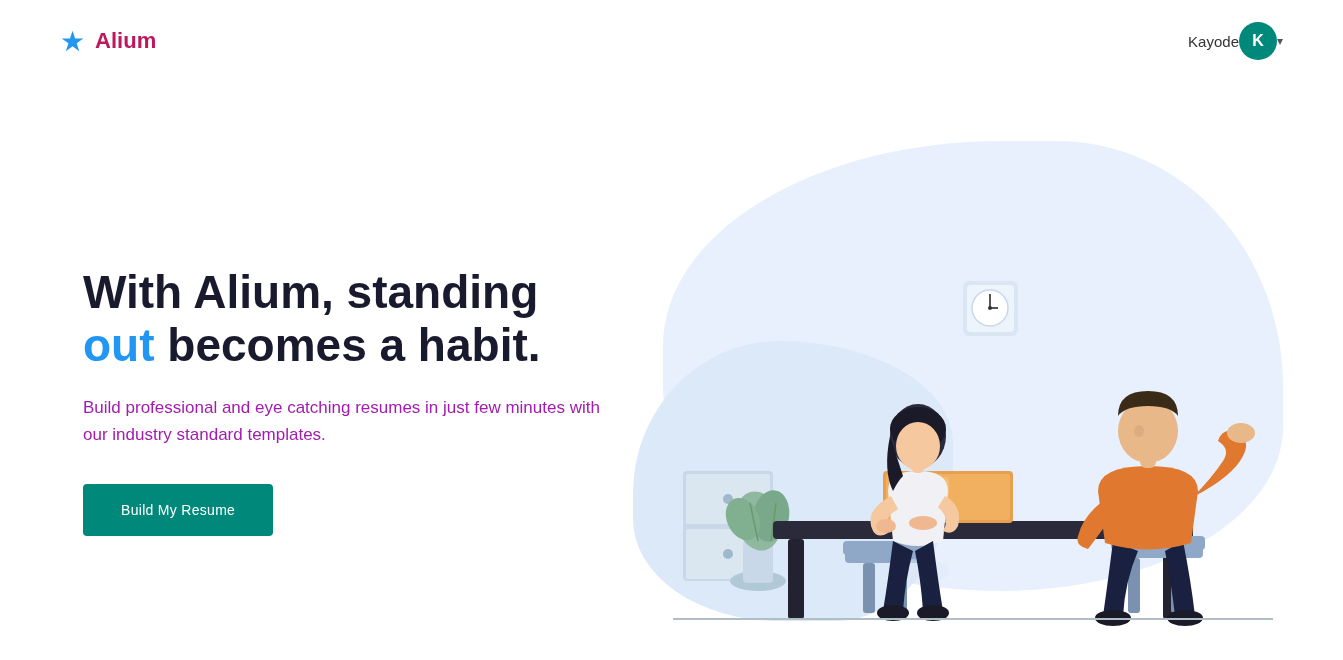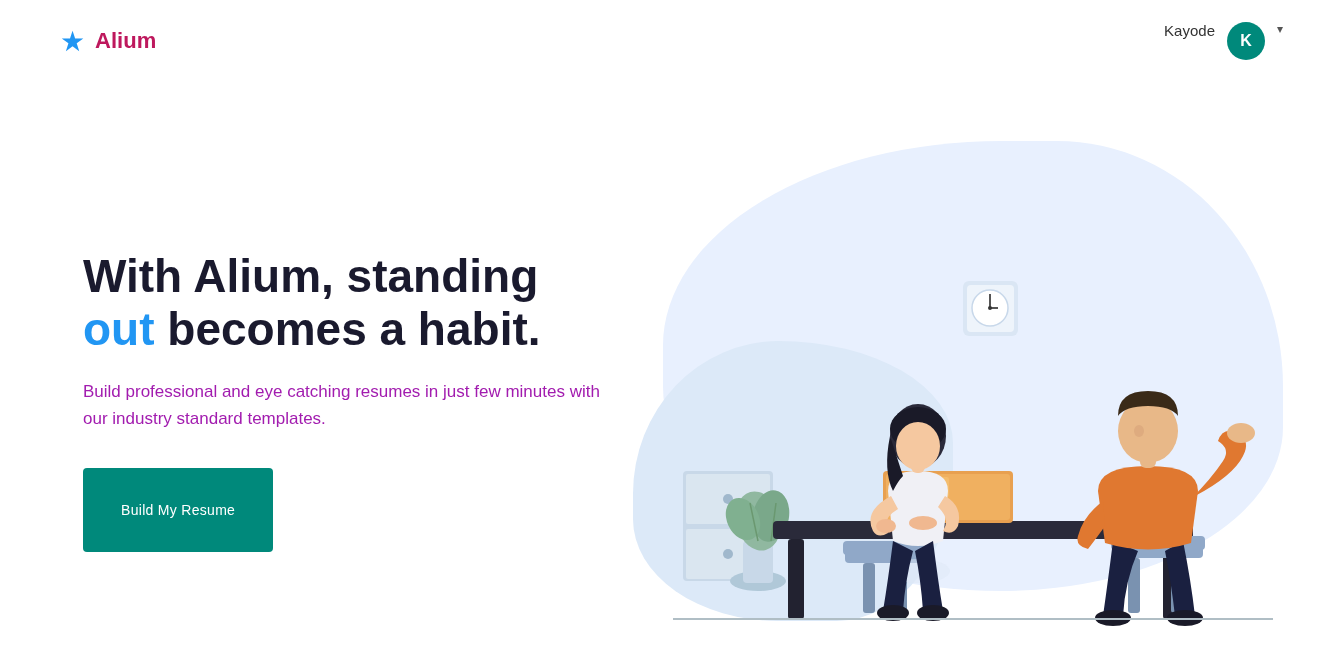--- a/index.html
+++ b/index.html
@@ -33,22 +33,21 @@
       gap: 50px;
     }
     .nav-link {
       font-size: 15px;
       color: #333;
       cursor: pointer;
       text-decoration: none;
     }
     .navbar-right {
       display: flex;
-      align-items: flex-start;
-      gap: 12px;
+      align-items: center;
     }
     .user-name {
       font-size: 15px;
       color: #333;
     }
     .user-avatar {
       width: 38px;
       height: 38px;
       border-radius: 50%;
       background: #00897b;
@@ -93,21 +92,21 @@
       font-size: 17px;
       color: #a21caf;
       line-height: 1.6;
       margin-bottom: 36px;
       font-weight: 400;
     }
     .cta-button {
       background: #00897b;
       color: #fff;
       border: none;
-      padding: 34px 38px;
+      padding: 18px 38px;
       font-size: 14px;
       font-weight: 500;
       border-radius: 4px;
       cursor: pointer;
       letter-spacing: 0.3px;
     }
 
     
     .hero-right {
       position: relative;

